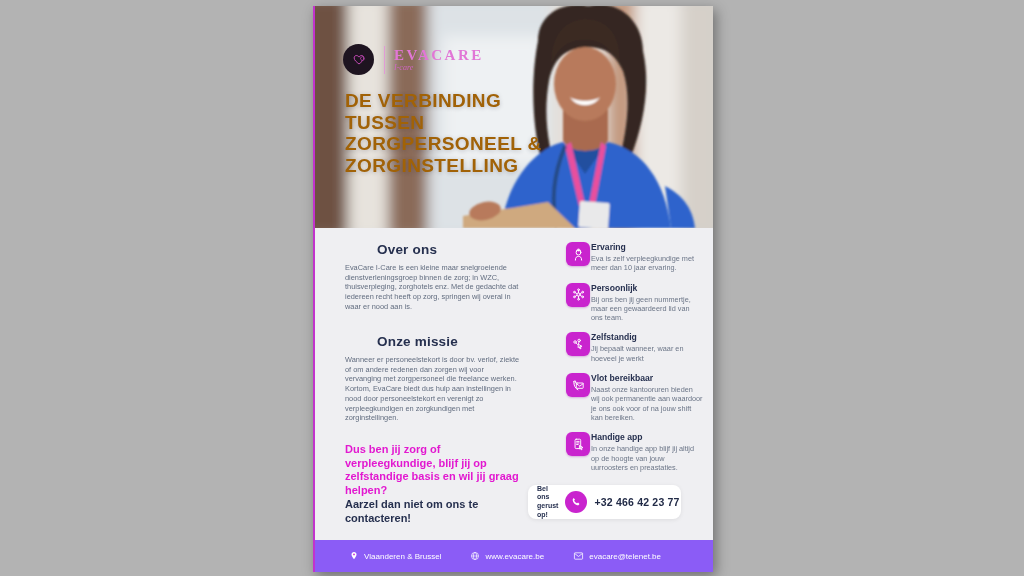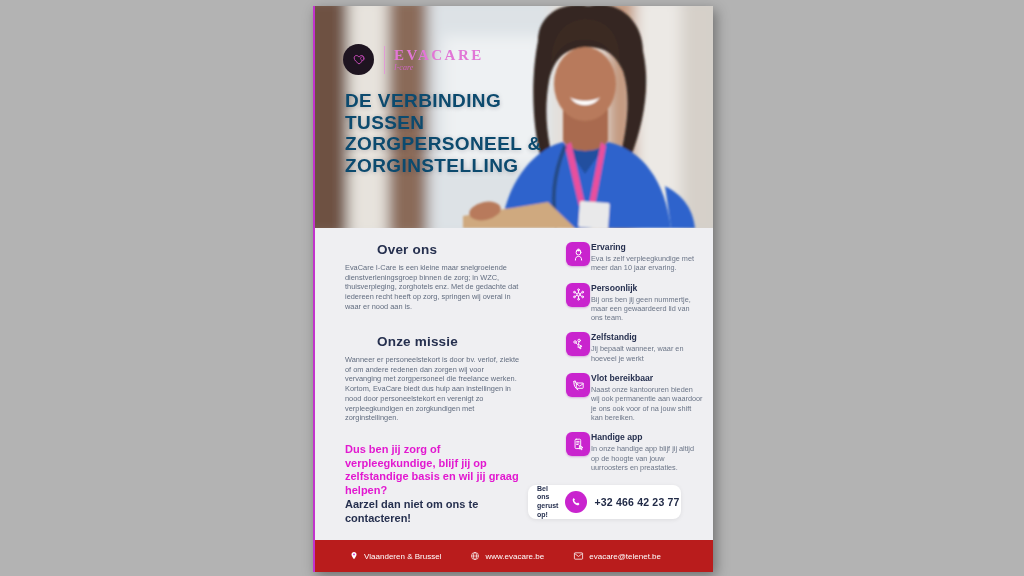--- a/index.html
+++ b/index.html
@@ -18,21 +18,21 @@
   .logo-row { position:absolute; left:30px; top:38px; display:flex; align-items:center; z-index:5; }
   .logo-circle { width:31px; height:31px; border-radius:50%; background:#1e1420;
                  display:flex; align-items:center; justify-content:center; }
   .logo-divider { width:1px; height:28px; background:rgba(230,140,220,.75); margin:0 9px 0 10px; }
   .logo-wordmark { display:flex; flex-direction:column; align-items:flex-start; }
   .logo-brand { font-family:"Liberation Serif", serif; font-weight:bold; font-size:15px;
                 letter-spacing:2.5px; color:#e176d6; }
   .logo-tagline { font-family:"Liberation Serif", serif; font-style:italic; font-size:8px;
                   color:#cf66c4; margin-top:-1px; }
 
-  .headline { position:absolute; left:32px; top:84px; z-index:5; color:#0c4a6e;
+  .headline { position:absolute; left:32px; top:84px; z-index:5; color:#a16207;
               font-size:19px; font-weight:bold; line-height:21.5px; letter-spacing:.4px;
               text-shadow:0 1px 4px rgba(40,40,60,.25); }
 
   
   .body-section { position:relative; width:100%; height:312px; }
 
   .about   { position:absolute; left:32px; top:14px;  width:176px; }
   .mission { position:absolute; left:32px; top:106px; width:176px; }
   .section-title { font-size:13.5px; font-weight:bold; color:#26304f; letter-spacing:.2px;margin-left:32px; }
   .section-body  { margin-top:6px; font-size:7.4px; line-height:9.7px; color:#616c7f; }
@@ -54,21 +54,21 @@
 
   .phone-box { position:absolute; left:215px; top:257px; width:153px; height:34px;
                background:#ffffff; border-radius:8px; display:flex; align-items:center;
                padding:16px 9px; gap:7px; box-shadow:0 1px 4px rgba(0,0,0,.08); cursor:pointer; }
   .phone-label { width:36px; font-size:7px; line-height:8.6px; font-weight:bold; color:#26304f; }
   .phone-circle { flex:0 0 22px; width:22px; height:22px; border-radius:50%; background:#c924ce;
                   display:flex; align-items:center; justify-content:center; }
   .phone-number { font-size:10.5px; font-weight:bold; color:#222b47; letter-spacing:.2px; white-space:nowrap; }
 
   
-  .footer { position:absolute; left:0; bottom:0; width:100%; height:32px; background:#b91c1c;
+  .footer { position:absolute; left:0; bottom:0; width:100%; height:32px; background:#8b5cf6;
             display:flex; align-items:center; justify-content:space-between;
             padding:0 52px 0 36px; z-index:20; }
   .footer-item { display:flex; align-items:center; gap:5px; color:#ffffff; font-size:8px; cursor:pointer; }
   .footer-item svg { display:block; }
 </style>
 </head>
 <body>
 
 <div class="flyer">
 

